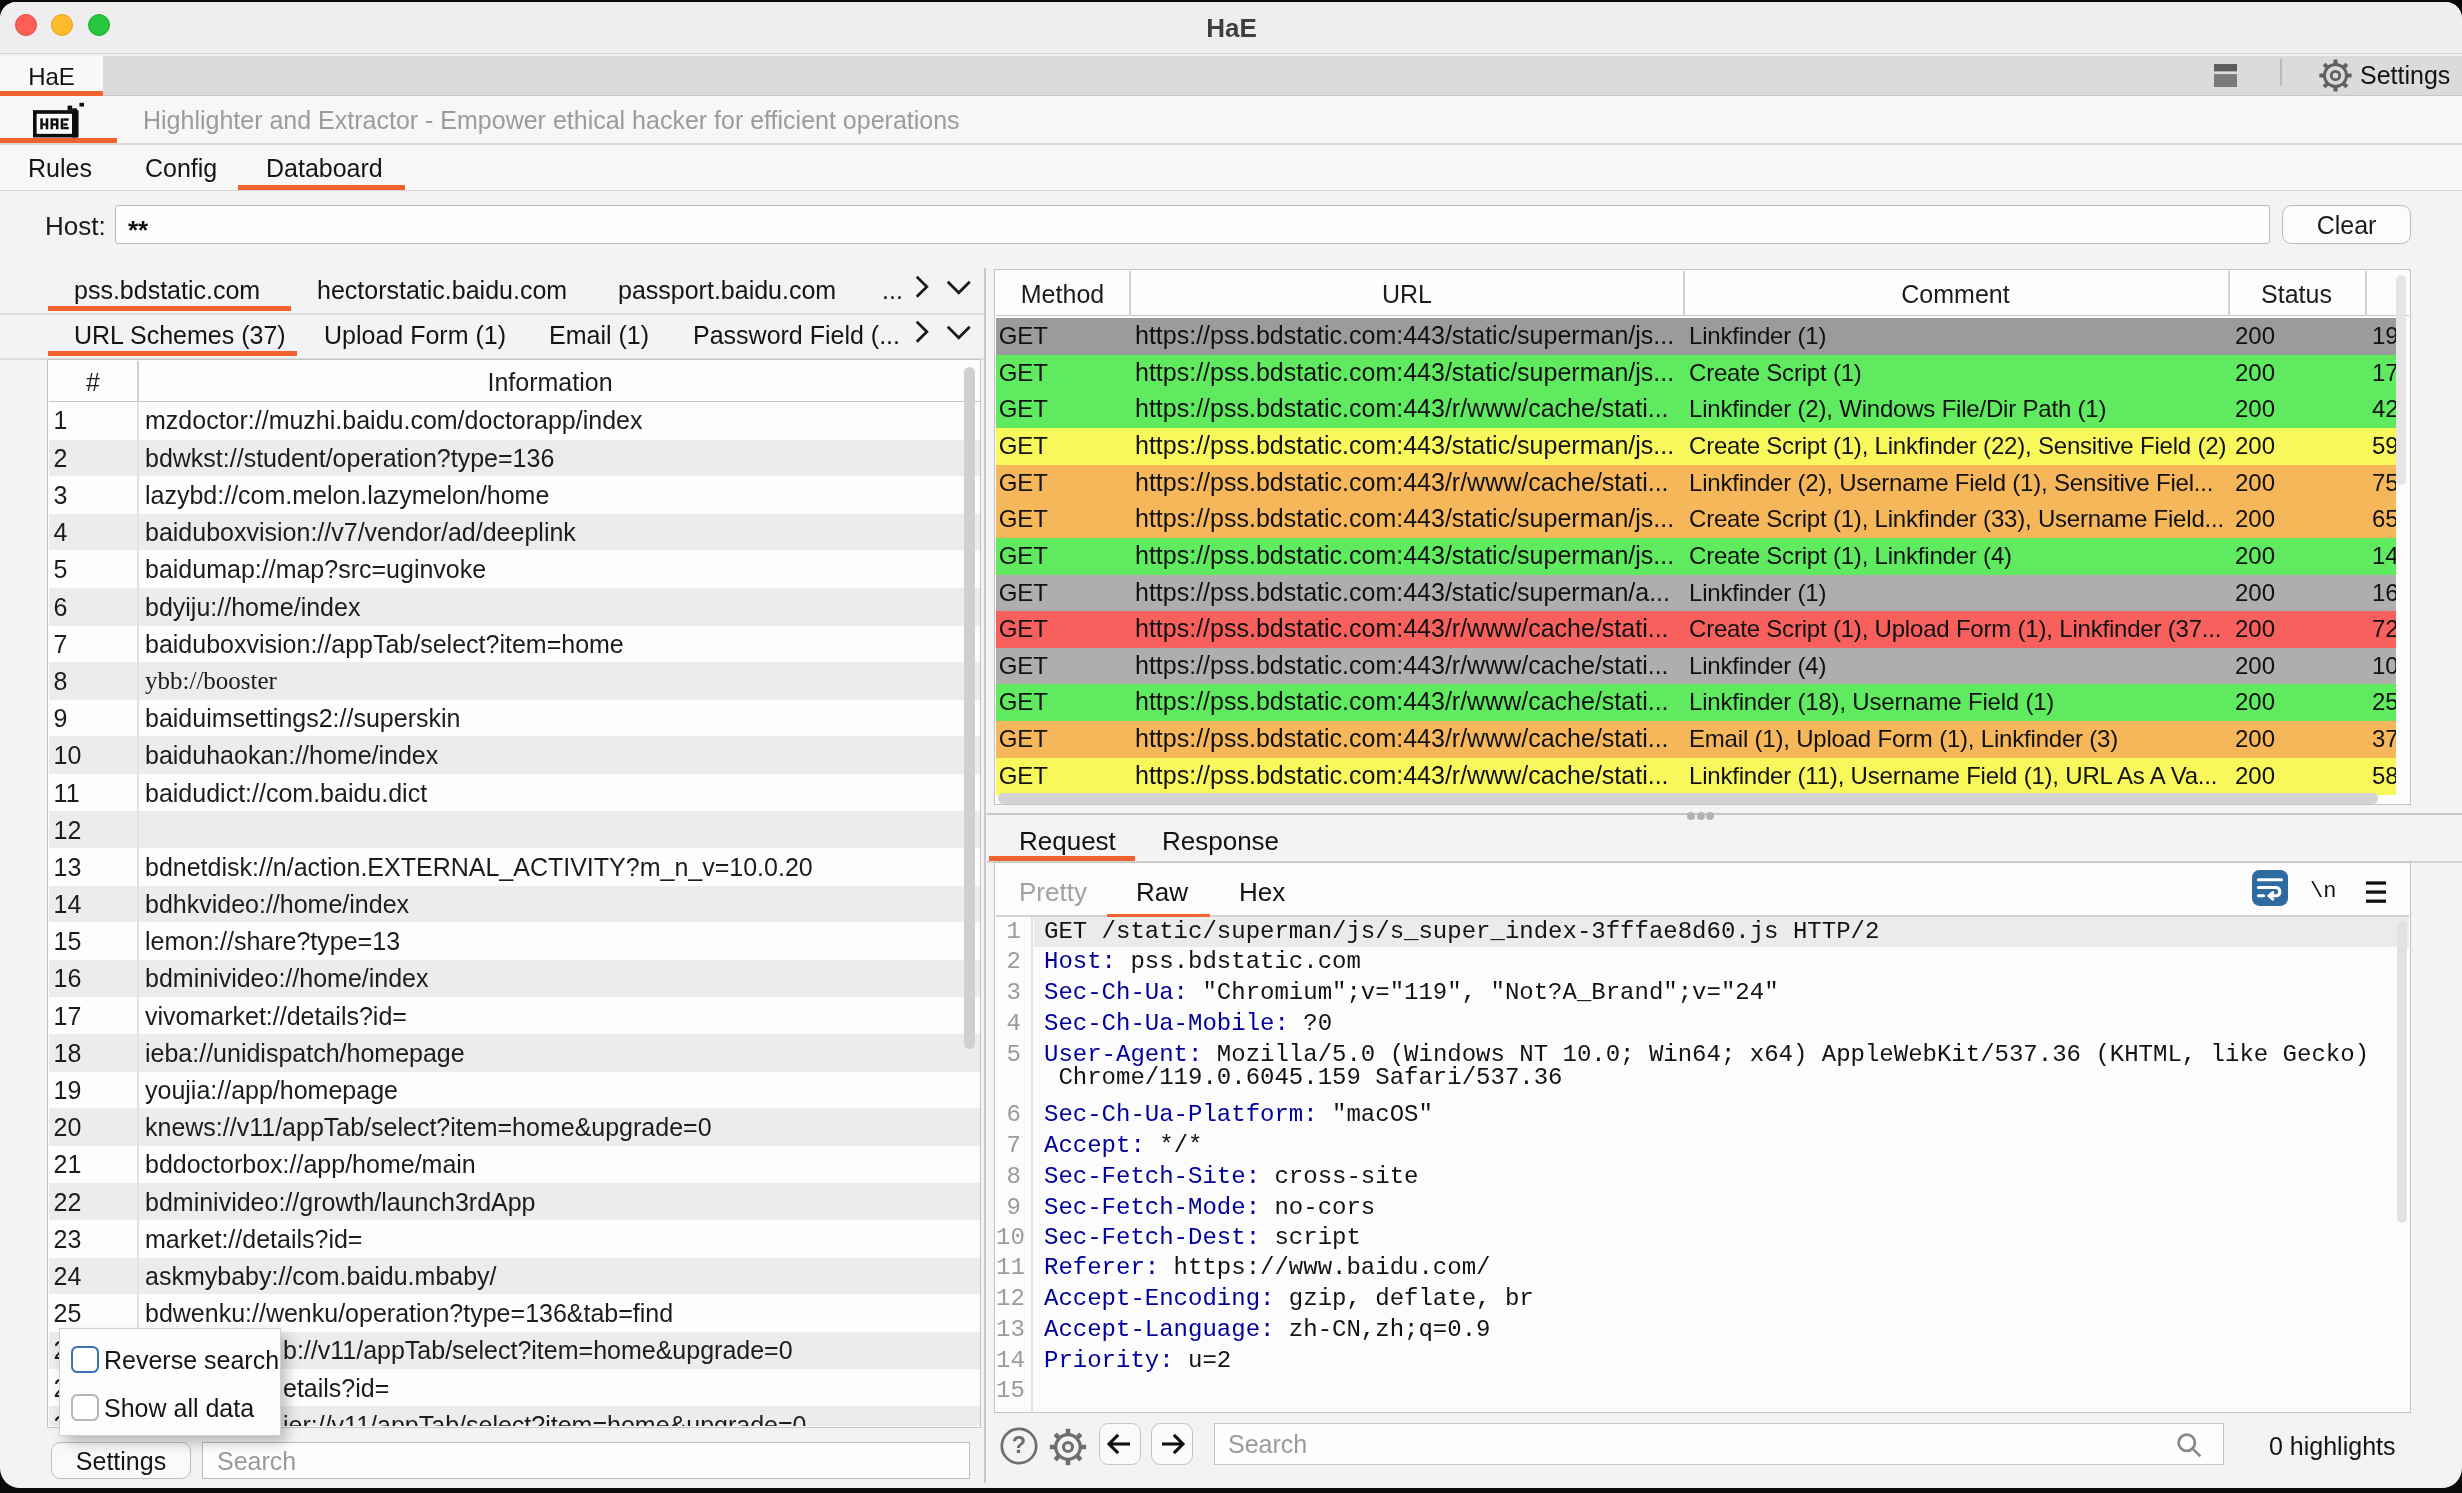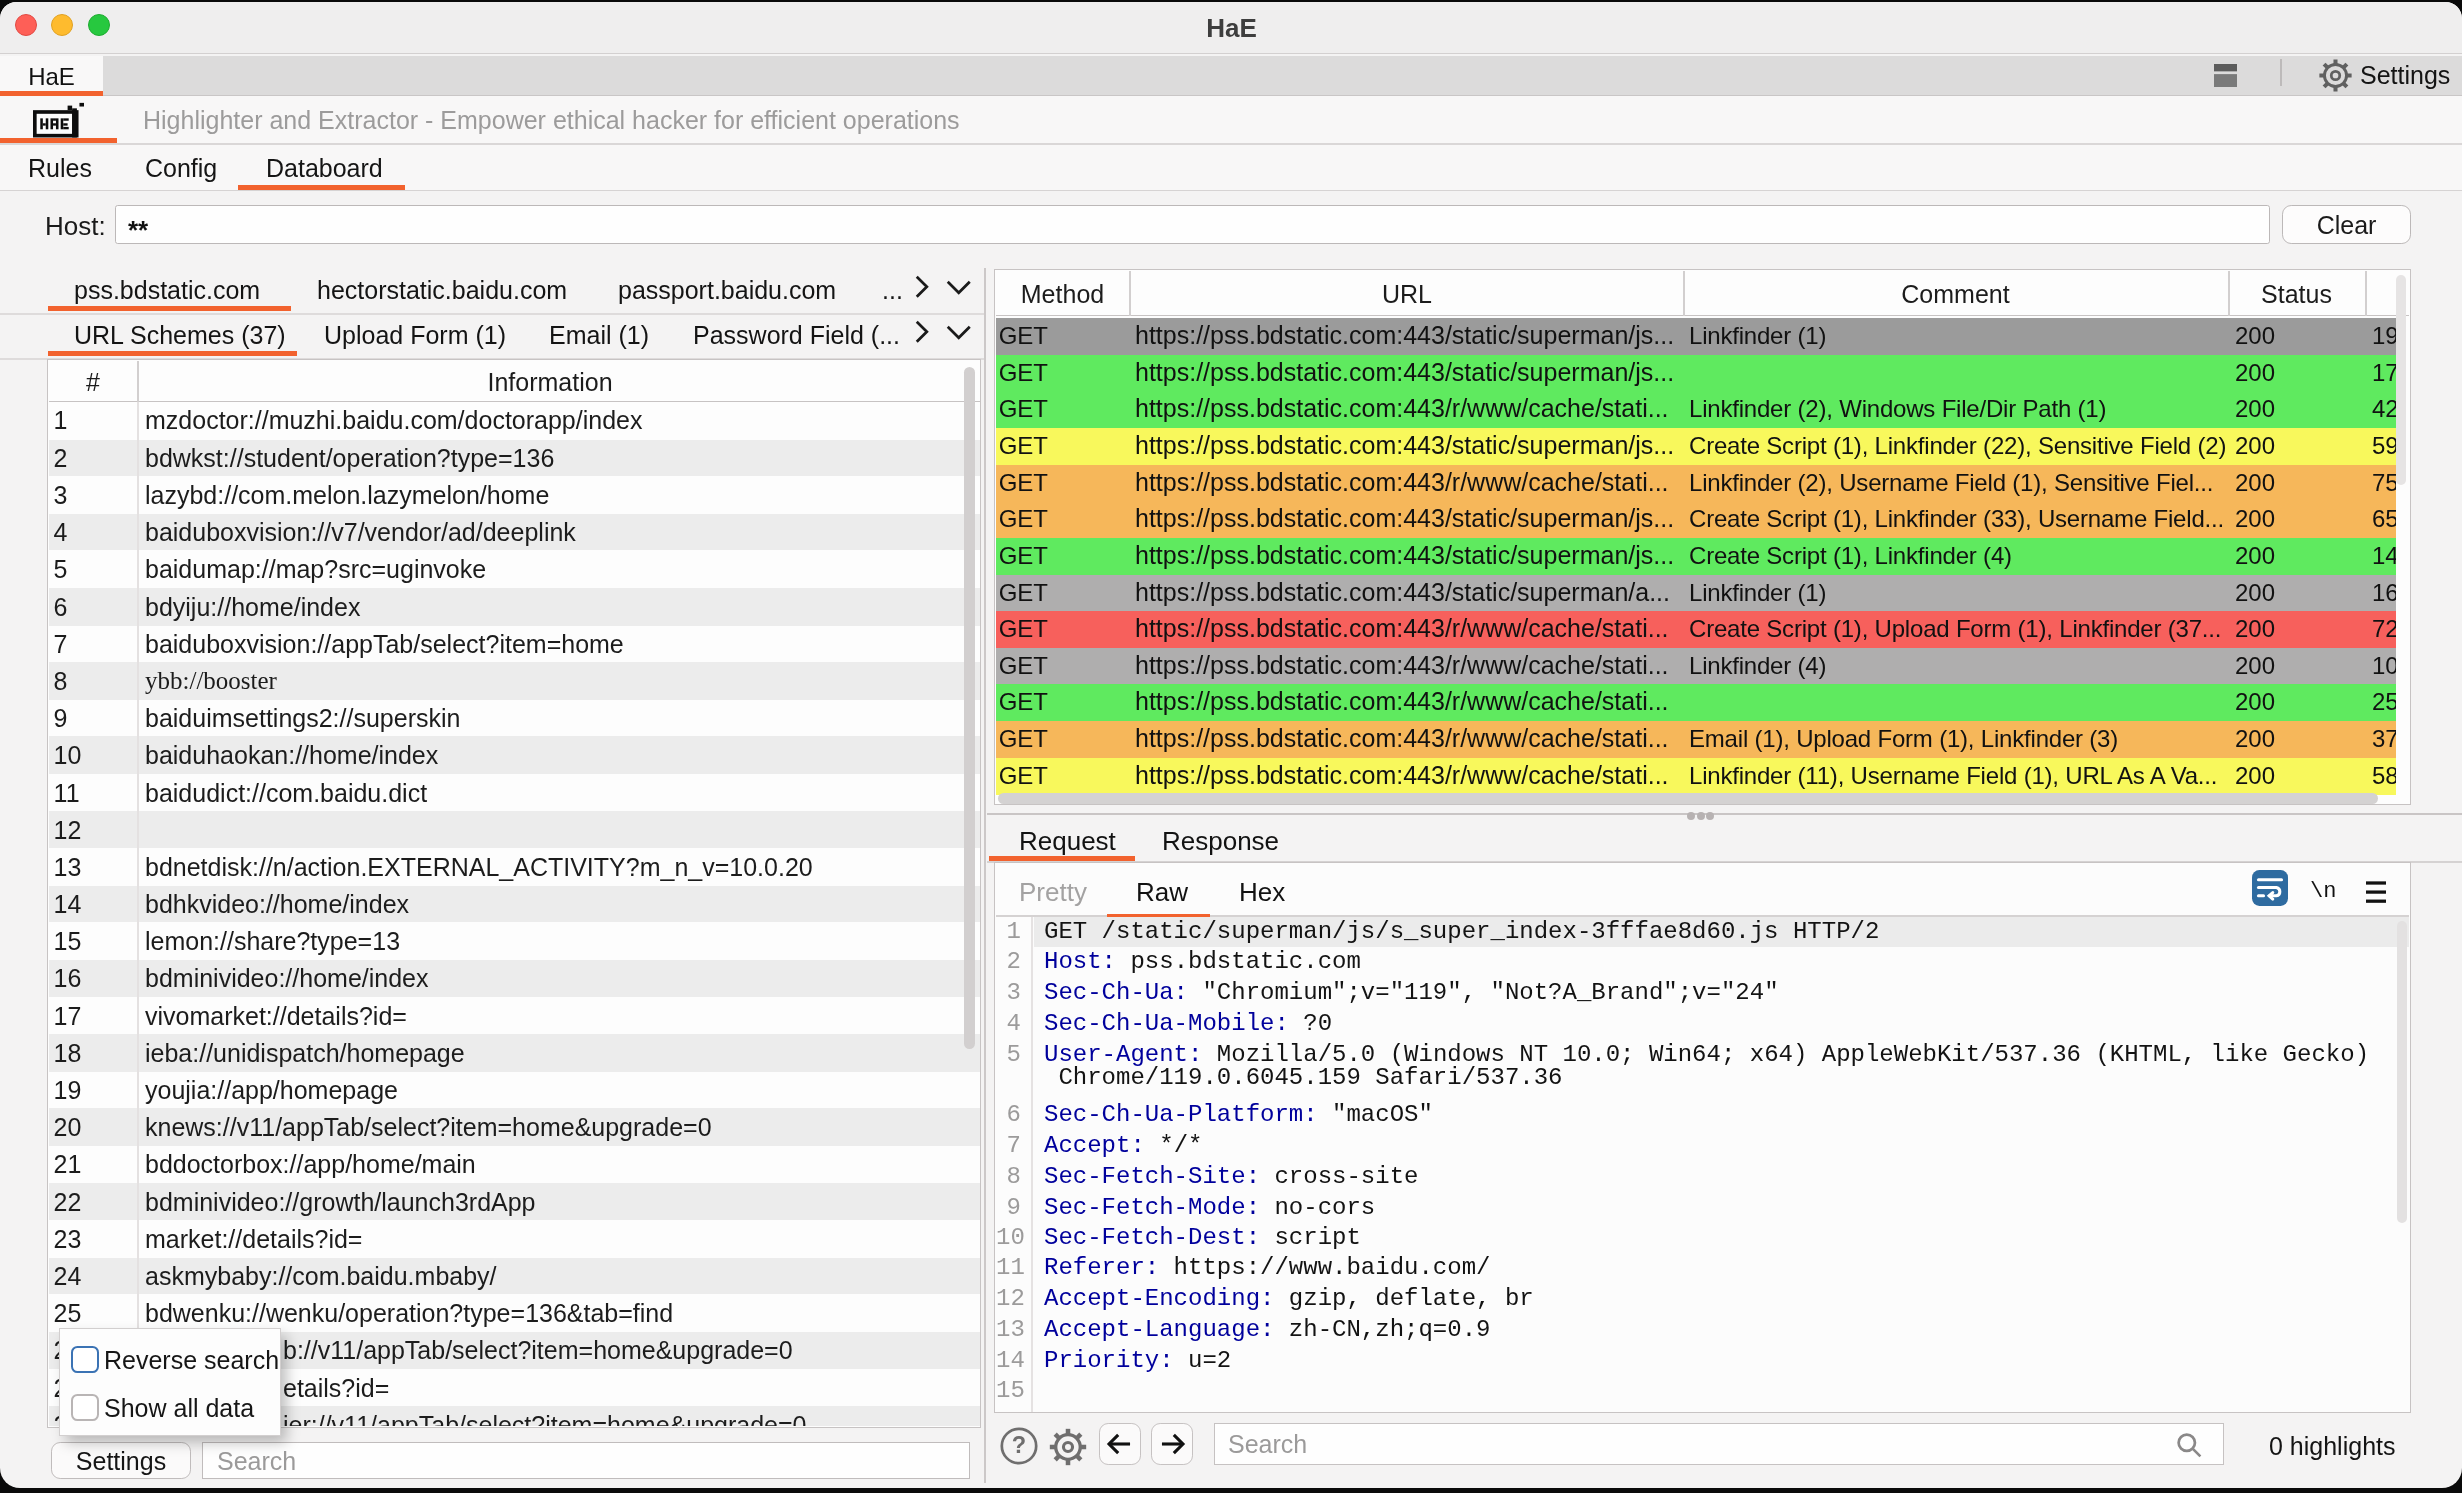--- a/index.html
+++ b/index.html
@@ -220,20 +220,21 @@
 <div class="abs" style="left:996px;top:316px;width:1400px;height:37px;background:#9b9b9b;overflow:hidden;font-size:24px;color:#111;">
       <div class="abs txt" style="left:2.7px;top:4.6px;width:130px;overflow:hidden;">GET</div>
       <div class="abs txt" style="left:139px;top:3.7px;width:548px;overflow:hidden;font-size:25px;">https://pss.bdstatic.com:443/static/superman/js...</div>
       <div class="abs txt" style="left:693px;top:4.6px;width:539px;overflow:hidden;font-size:24px;letter-spacing:-0.2px;">Linkfinder (1)</div>
       <div class="abs txt" style="left:1239px;top:4.6px;width:133px;overflow:hidden;">200</div>
       <div class="abs txt" style="left:1376px;top:4.6px;width:24px;overflow:hidden;">19</div>
     </div>
 <div class="abs" style="left:996px;top:353px;width:1400px;height:37px;background:#5fea5f;overflow:hidden;font-size:24px;color:#111;">
       <div class="abs txt" style="left:2.7px;top:4.6px;width:130px;overflow:hidden;">GET</div>
       <div class="abs txt" style="left:139px;top:3.7px;width:548px;overflow:hidden;font-size:25px;">https://pss.bdstatic.com:443/static/superman/js...</div>
+      <div class="abs txt" style="left:693px;top:4.6px;width:539px;overflow:hidden;font-size:24px;letter-spacing:-0.2px;">Create Script (1)</div>
       <div class="abs txt" style="left:1239px;top:4.6px;width:133px;overflow:hidden;">200</div>
       <div class="abs txt" style="left:1376px;top:4.6px;width:24px;overflow:hidden;">17</div>
     </div>
 <div class="abs" style="left:996px;top:389px;width:1400px;height:37px;background:#5fea5f;overflow:hidden;font-size:24px;color:#111;">
       <div class="abs txt" style="left:2.7px;top:4.6px;width:130px;overflow:hidden;">GET</div>
       <div class="abs txt" style="left:139px;top:3.7px;width:548px;overflow:hidden;font-size:25px;">https://pss.bdstatic.com:443/r/www/cache/stati...</div>
       <div class="abs txt" style="left:693px;top:4.6px;width:539px;overflow:hidden;font-size:24px;letter-spacing:-0.2px;">Linkfinder (2), Windows File/Dir Path (1)</div>
       <div class="abs txt" style="left:1239px;top:4.6px;width:133px;overflow:hidden;">200</div>
       <div class="abs txt" style="left:1376px;top:4.6px;width:24px;overflow:hidden;">42</div>
     </div>
@@ -282,20 +283,21 @@
 <div class="abs" style="left:996px;top:646px;width:1400px;height:37px;background:#afaeae;overflow:hidden;font-size:24px;color:#111;">
       <div class="abs txt" style="left:2.7px;top:4.6px;width:130px;overflow:hidden;">GET</div>
       <div class="abs txt" style="left:139px;top:3.7px;width:548px;overflow:hidden;font-size:25px;">https://pss.bdstatic.com:443/r/www/cache/stati...</div>
       <div class="abs txt" style="left:693px;top:4.6px;width:539px;overflow:hidden;font-size:24px;letter-spacing:-0.2px;">Linkfinder (4)</div>
       <div class="abs txt" style="left:1239px;top:4.6px;width:133px;overflow:hidden;">200</div>
       <div class="abs txt" style="left:1376px;top:4.6px;width:24px;overflow:hidden;">10</div>
     </div>
 <div class="abs" style="left:996px;top:682px;width:1400px;height:37px;background:#5fea5f;overflow:hidden;font-size:24px;color:#111;">
       <div class="abs txt" style="left:2.7px;top:4.6px;width:130px;overflow:hidden;">GET</div>
       <div class="abs txt" style="left:139px;top:3.7px;width:548px;overflow:hidden;font-size:25px;">https://pss.bdstatic.com:443/r/www/cache/stati...</div>
+      <div class="abs txt" style="left:693px;top:4.6px;width:539px;overflow:hidden;font-size:24px;letter-spacing:-0.2px;">Linkfinder (18), Username Field (1)</div>
       <div class="abs txt" style="left:1239px;top:4.6px;width:133px;overflow:hidden;">200</div>
       <div class="abs txt" style="left:1376px;top:4.6px;width:24px;overflow:hidden;">25</div>
     </div>
 <div class="abs" style="left:996px;top:719px;width:1400px;height:37px;background:#f6b75a;overflow:hidden;font-size:24px;color:#111;">
       <div class="abs txt" style="left:2.7px;top:4.6px;width:130px;overflow:hidden;">GET</div>
       <div class="abs txt" style="left:139px;top:3.7px;width:548px;overflow:hidden;font-size:25px;">https://pss.bdstatic.com:443/r/www/cache/stati...</div>
       <div class="abs txt" style="left:693px;top:4.6px;width:539px;overflow:hidden;font-size:24px;letter-spacing:-0.2px;">Email (1), Upload Form (1), Linkfinder (3)</div>
       <div class="abs txt" style="left:1239px;top:4.6px;width:133px;overflow:hidden;">200</div>
       <div class="abs txt" style="left:1376px;top:4.6px;width:24px;overflow:hidden;">37</div>
     </div>

